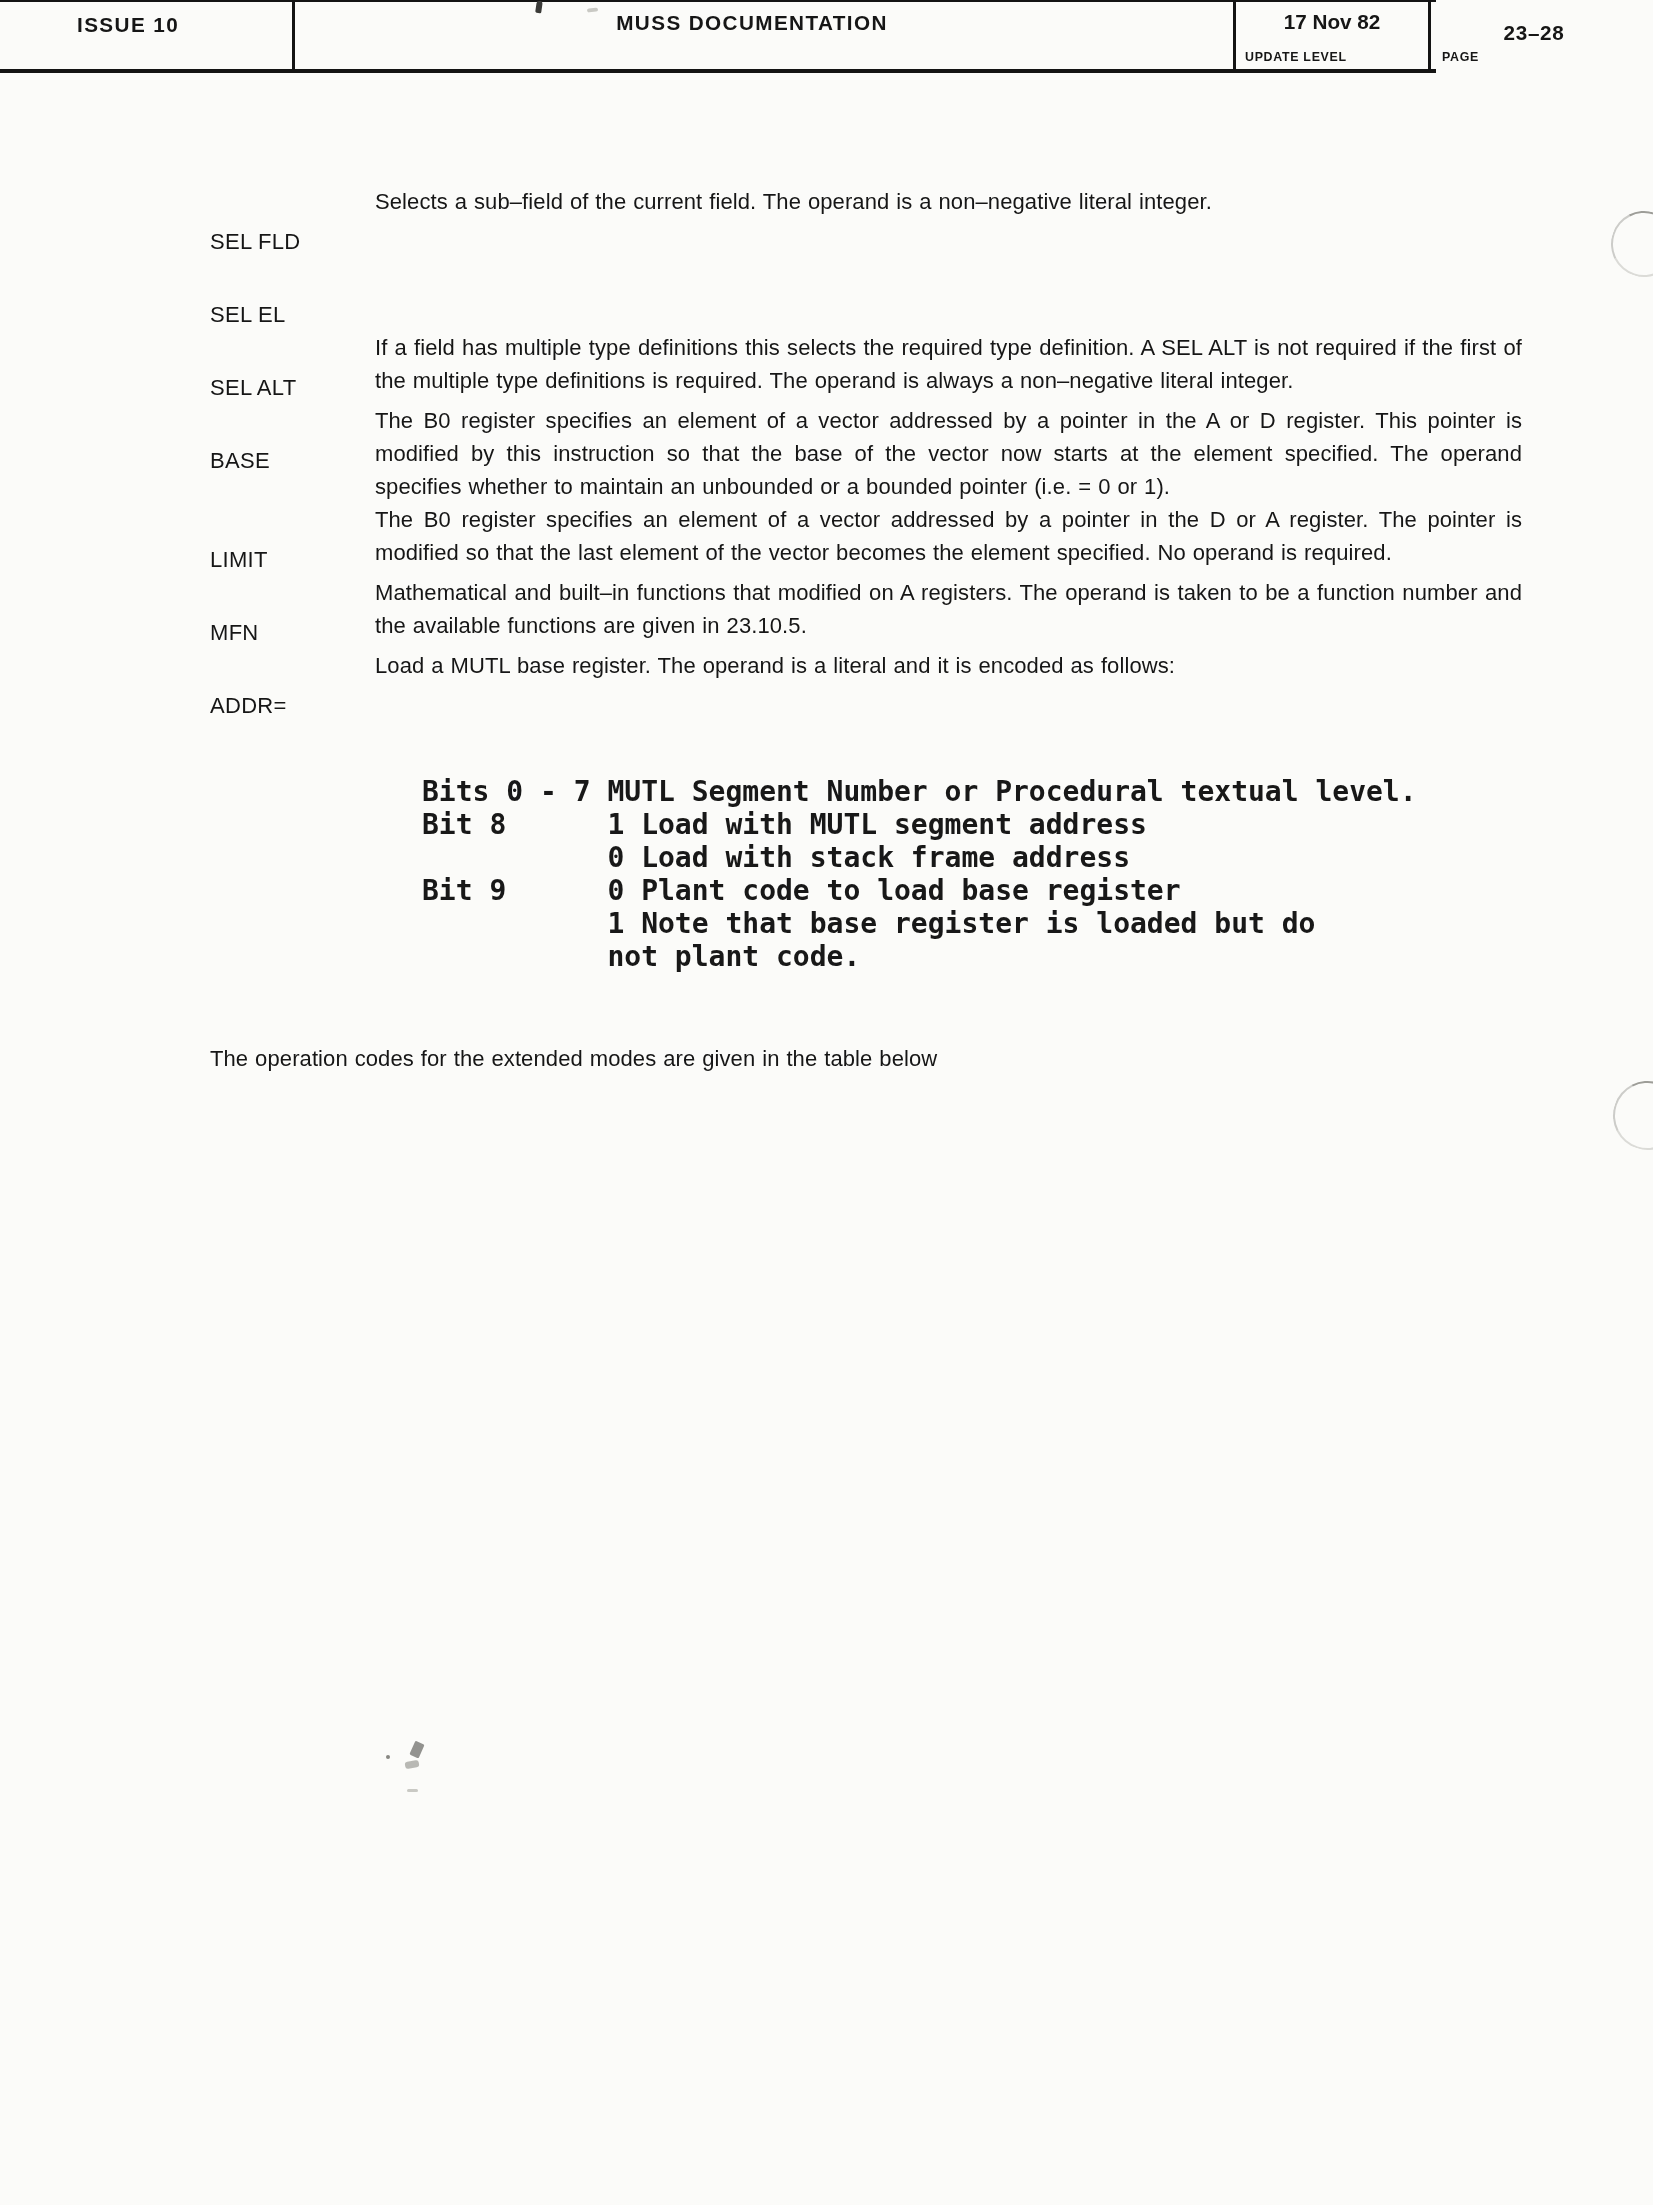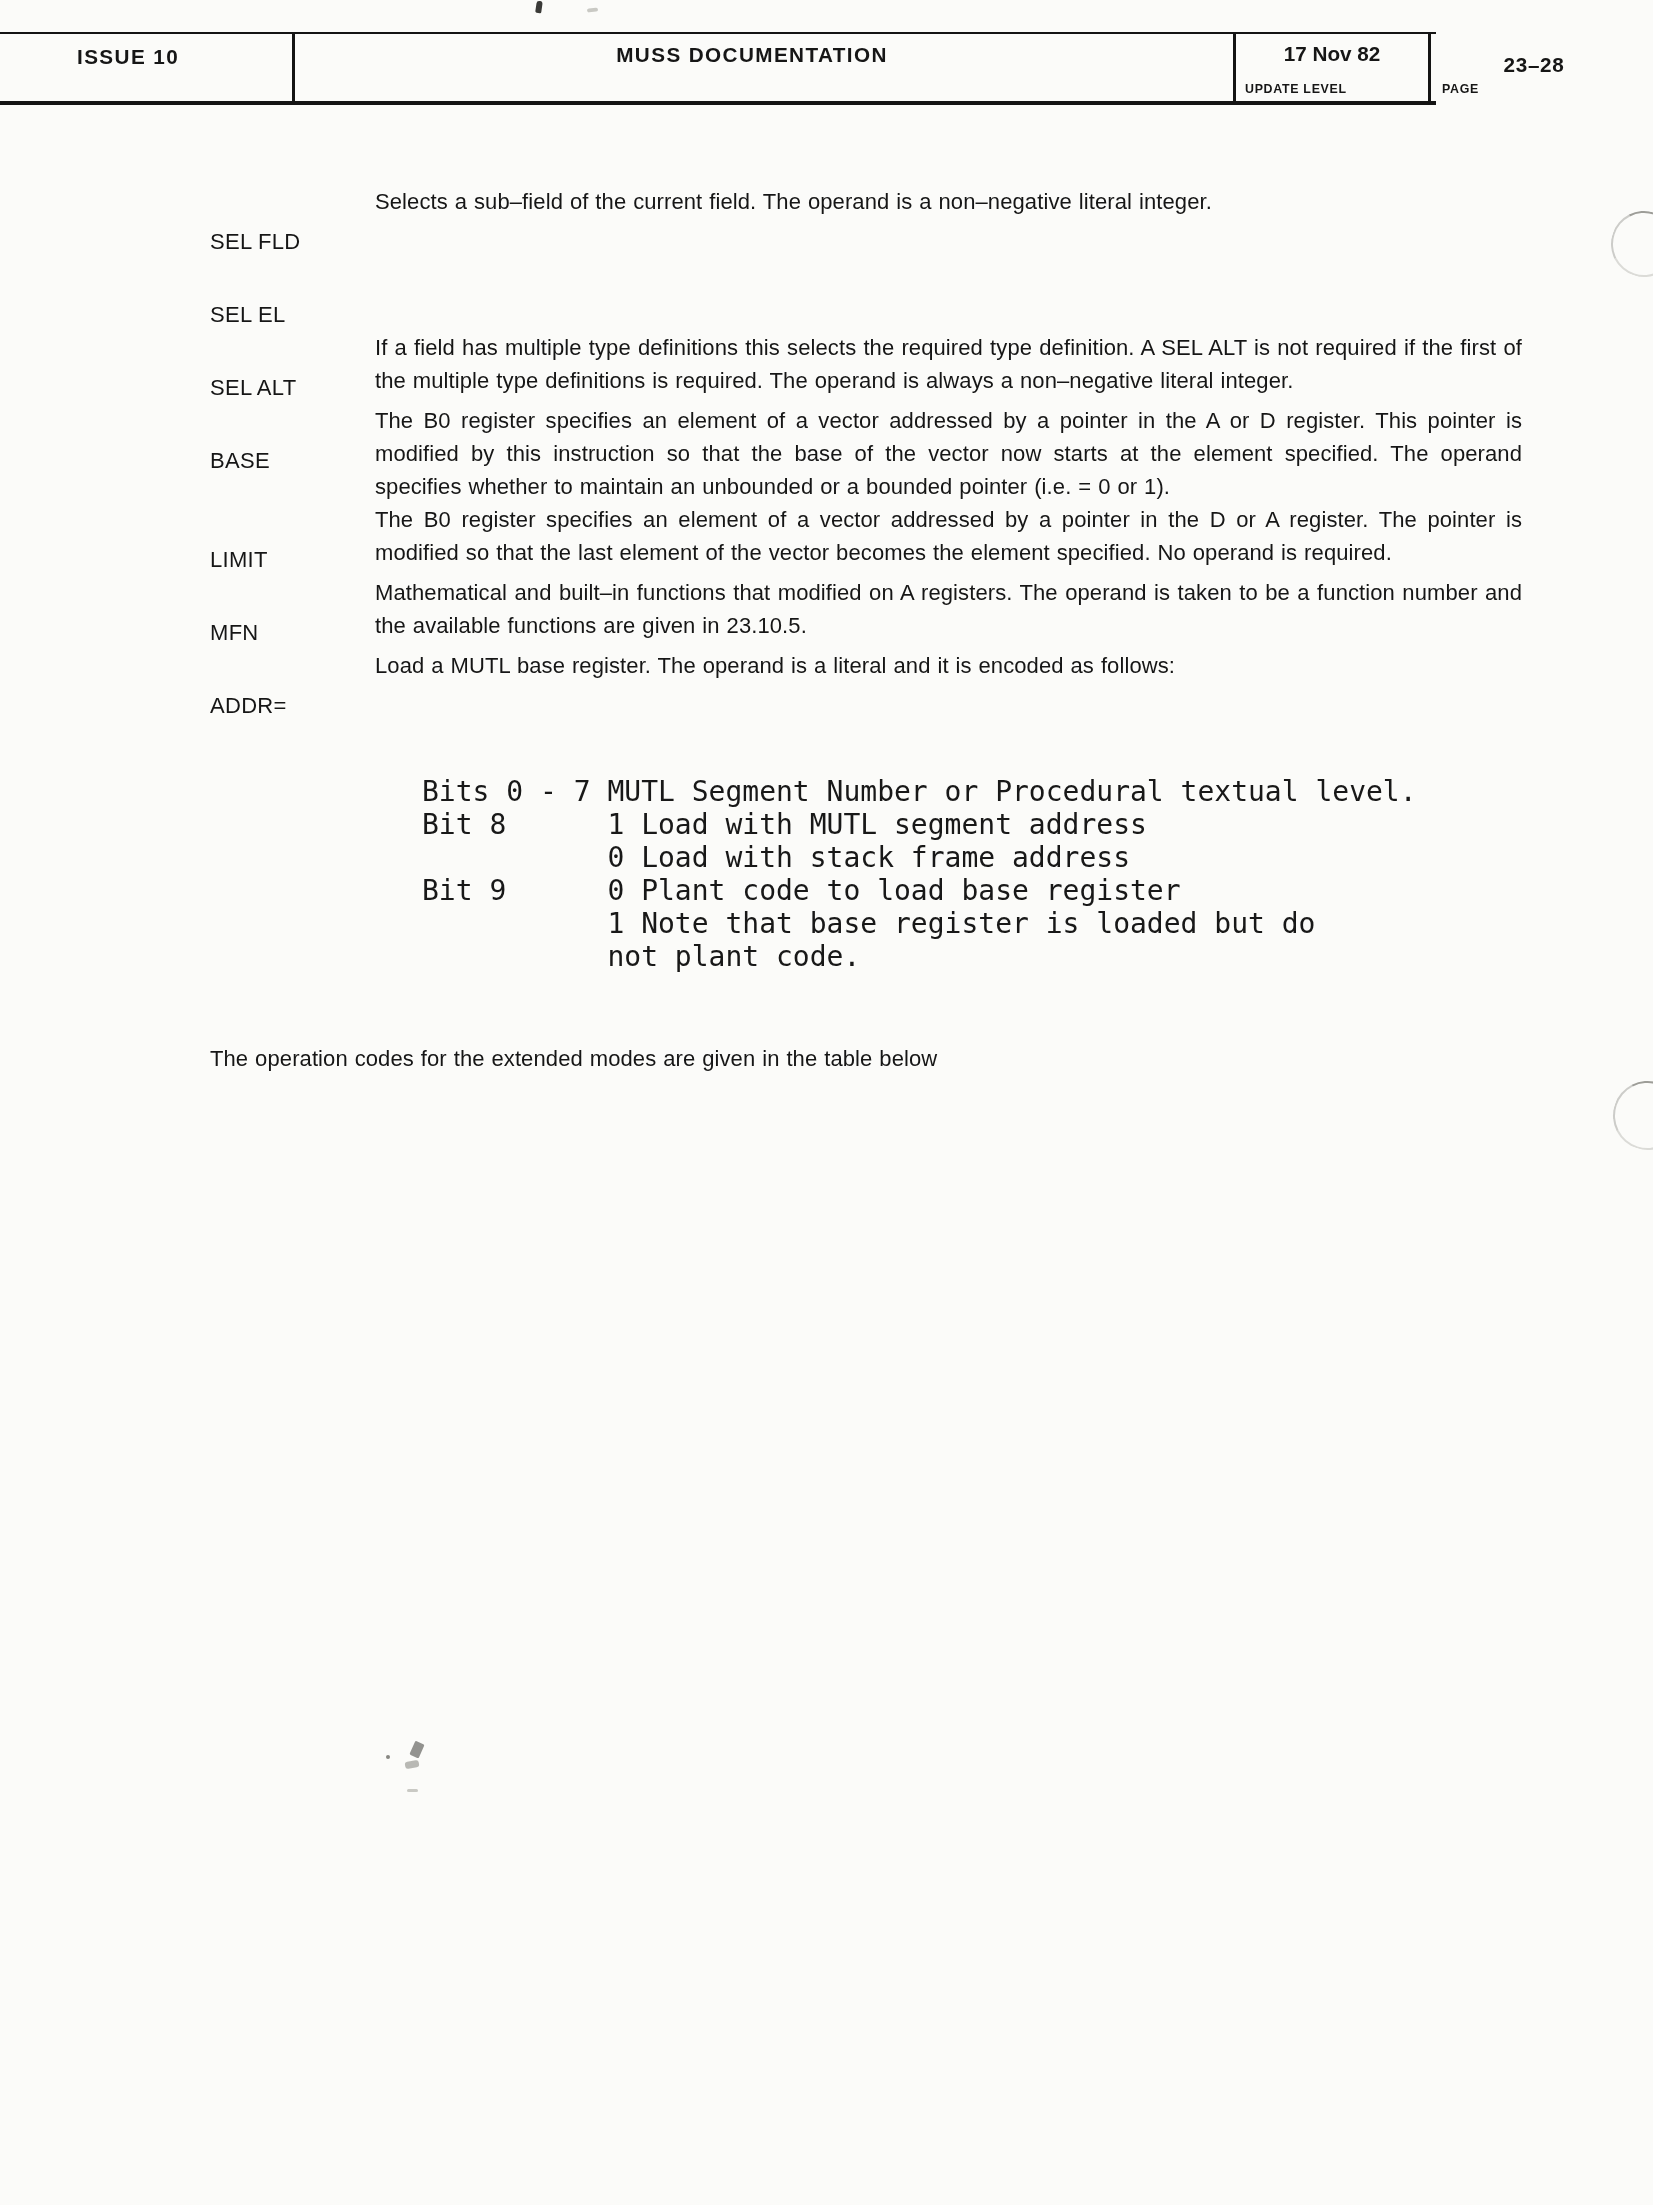--- a/index.html
+++ b/index.html
@@ -9,21 +9,20 @@
     font-family:"Liberation Sans",sans-serif;
     color:#161616;
     overflow:hidden;
   }
   
   .header{
     position:absolute;top:0;left:0;width:1436px;height:73px;
     border-top:2.1px solid #141414;
     border-bottom:4.8px solid #141414;
     box-sizing:border-box;
-    margin-top:32px;
   }
   .vline{position:absolute;top:0;width:2.8px;height:68px;background:#141414;}
   .vline.v1{left:292px;}
   .vline.v2{left:1233px;}
   .vline.v3{left:1428px;}
   .issue{
     position:absolute;left:77px;top:11px;
     font-size:20.7px;font-weight:bold;letter-spacing:1.4px;
   }
   .titleblock{
@@ -50,20 +49,21 @@
   }
   .desc{
     font-size:22px;line-height:33px;text-align:justify;
     letter-spacing:0.1px;word-spacing:0.7px;
   }
   .codeblock{
     position:absolute;left:422px;top:775px;margin:0;
     font-family:"DejaVu Sans Mono",monospace;
     font-size:28px;line-height:33px;white-space:pre;
     color:#181818;
+    font-weight:bold;
   }
   .footer-note{
     position:absolute;left:210px;top:1046px;
     font-size:22px;letter-spacing:0.1px;word-spacing:0.7px;
   }
 
   
   .artifact{position:absolute;pointer-events:none;}
   .punch-circle{
     border-radius:50%;

